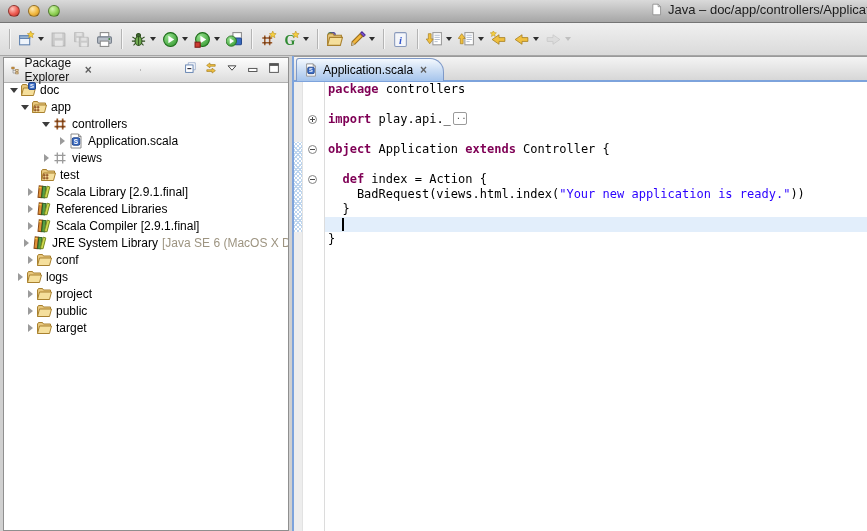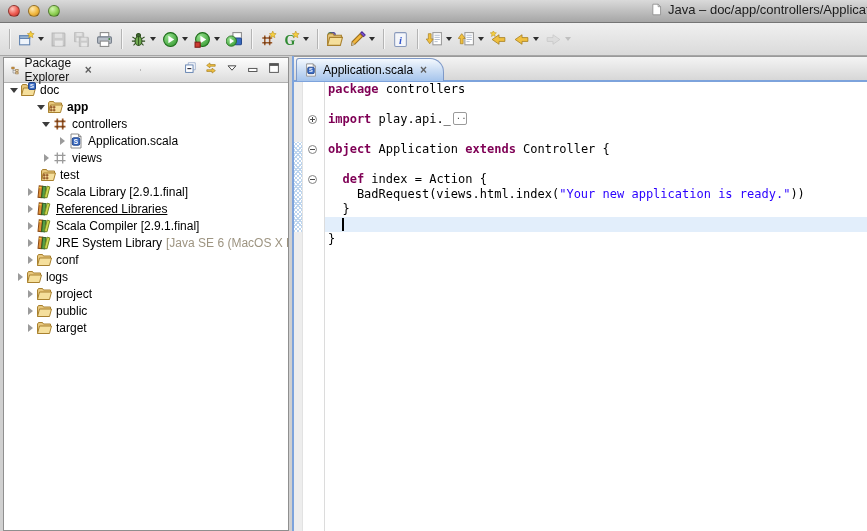--- a/index.html
+++ b/index.html
@@ -410,21 +410,21 @@
       </div>
   </div>
   <div class="tree">
       <div class="trow" style="padding-left: 4px;">
         <span class="exp expanded"></span>
         <svg style="width: 16px; height: 16px;">
           <use href="#ic-scala-project"></use>
         </svg>
         <span>doc</span>
       </div>
-      <div class="trow" style="padding-left: 31px; font-weight: bold;">
+      <div class="trow" style="padding-left: 15px;">
         <span class="exp expanded"></span>
         <svg style="width: 16px; height: 16px;">
           <use href="#ic-source-folder"></use>
         </svg>
         <span>app</span>
       </div>
       <div class="trow" style="padding-left: 36px;">
         <span class="exp expanded"></span>
         <svg style="width: 16px; height: 16px;">
           <use href="#ic-package"></use>
@@ -452,35 +452,35 @@
         </svg>
         <span>test</span>
       </div>
       <div class="trow" style="padding-left: 20px;">
         <span class="exp collapsed"></span>
         <svg style="width: 16px; height: 16px;">
           <use href="#ic-library"></use>
         </svg>
         <span>Scala Library [2.9.1.final]</span>
       </div>
-      <div class="trow" style="padding-left: 20px; text-decoration: underline;">
+      <div class="trow" style="padding-left: 20px;">
         <span class="exp collapsed"></span>
         <svg style="width: 16px; height: 16px;">
           <use href="#ic-library"></use>
         </svg>
         <span>Referenced Libraries</span>
       </div>
       <div class="trow" style="padding-left: 20px;">
         <span class="exp collapsed"></span>
         <svg style="width: 16px; height: 16px;">
           <use href="#ic-library"></use>
         </svg>
         <span>Scala Compiler [2.9.1.final]</span>
       </div>
-      <div class="trow" style="padding-left: 20px;">
+      <div class="trow" style="padding-left: 8px; margin-left: 8px;">
         <span class="exp collapsed"></span>
         <svg style="width: 16px; height: 16px;">
           <use href="#ic-library"></use>
         </svg>
         <span>JRE System Library</span>
         <span class="deco">[Java SE 6 (MacOS X Def</span>
       </div>
       <div class="trow" style="padding-left: 20px;">
         <span class="exp collapsed"></span>
         <svg style="width: 16px; height: 16px;">

